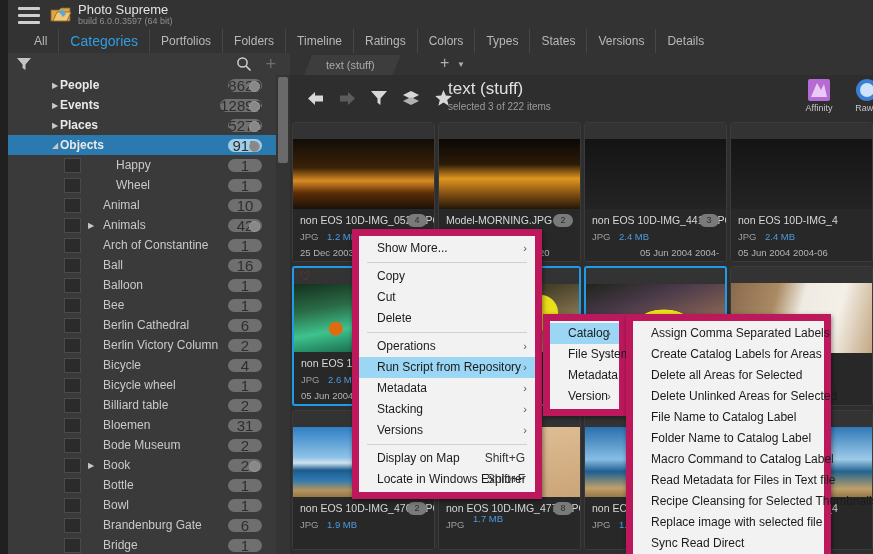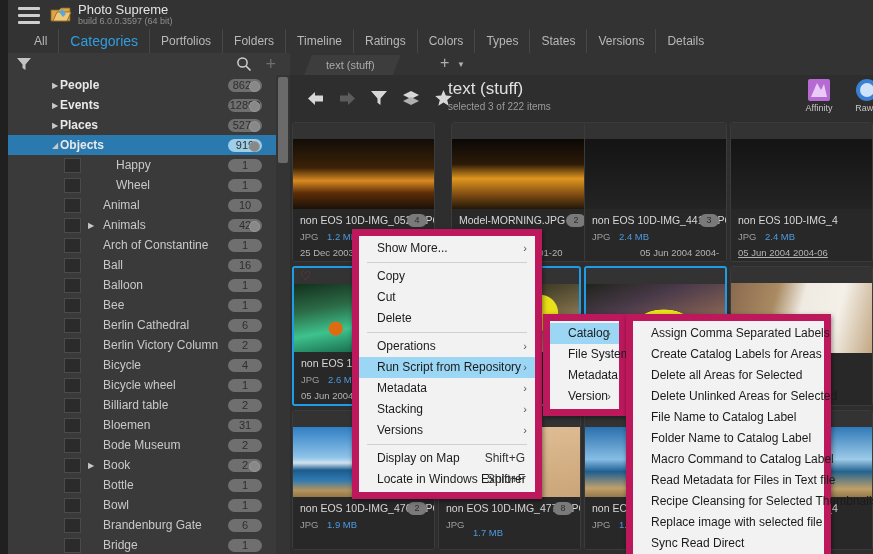--- a/index.html
+++ b/index.html
@@ -99,21 +99,21 @@
   .tree-row .label-top {
     margin-left: 14px; font-size: 12px; font-weight: bold; color: #e8e8e8;
   }
   .tree-row .label-child {
     position: absolute; left: 95px; font-size: 12px; color: #c9c9c9;
   }
   .tree-row .label-child.indent { left: 108px; }
   .badge {
     position: absolute; right: 14px; min-width: 34px; height: 13px;
     background: #6f6f6f; border-radius: 7px;
-    font-size: 11px; line-height: 13px; text-align: center; color: #2e2e2e;
+    font-size: 15px; line-height: 13px; text-align: center; color: #2e2e2e;
   }
   .tree-row.selected .badge { background: #9fcfe8; }
   .badge.dot::after {
     content: ''; position: absolute; right: 2px; top: 2px;
     width: 9px; height: 9px; border-radius: 50%;
     background: #888; border: 1px solid #9a9a9a;
   }
   .tree-scroll {
     position: absolute; right: 0px; top: 22px; width: 14px; height: 479px;
     background: #343434;
@@ -461,21 +461,21 @@
           <div class="topstrip"></div>
           <div class="photo" style="background: linear-gradient(rgb(18, 13, 8) 0%, rgb(59, 34, 8) 40%, rgb(217, 138, 34) 58%, rgb(92, 45, 8) 75%, rgb(18, 13, 8) 100%); height: 72px;"></div>
           <div class="meta" style="height: 52px;">
             <div class="fname" style="top: 5px;">non EOS 10D-IMG_0524.JPG</div>
             <div class="cnt" style="top: 5px;">4</div>
             <div class="ftype" style="top: 22px;">JPG</div>
             <div class="fsize" style="top: 22px;">1.2 MB</div>
             <div class="fdate" style="top: 38px;">25 Dec 2003  2003-12-25</div>
           </div>
         </div>
-        <div class="cell" style="left: 148px; top: 0px; width: 143px; height: 140px; margin-left: 13px;">
+        <div class="cell" style="left: 148px; top: 0px; width: 143px; height: 140px;">
           <div class="topstrip"></div>
           <div class="photo" style="background: linear-gradient(rgb(10, 8, 6) 0%, rgb(44, 26, 8) 35%, rgb(224, 150, 31) 55%, rgb(123, 74, 18) 78%, rgb(20, 16, 8) 100%); height: 72px;"></div>
           <div class="meta" style="height: 52px;">
             <div class="fname" style="top: 5px;">Model-MORNING.JPG</div>
             <div class="cnt" style="top: 5px;">2</div>
             <div class="ftype" style="top: 22px;">JPG</div>
             <div class="fsize" style="top: 22px;">105.8 KB</div>
             <div class="fdate" style="top: 38px;">20 Jan 2004  2004-01-20</div>
           </div>
         </div>
@@ -490,21 +490,21 @@
             <div class="fdate" style="top: 38px; margin-left: 48px;">05 Jun 2004  2004-06-05</div>
           </div>
         </div>
         <div class="cell" style="left: 440px; top: 0px; width: 143px; height: 140px;">
           <div class="topstrip"></div>
           <div class="photo" style="background: linear-gradient(rgb(20, 20, 20) 0%, rgb(36, 36, 36) 100%); height: 72px;"></div>
           <div class="meta" style="height: 52px;">
             <div class="fname" style="top: 5px;">non EOS 10D-IMG_4</div>
             <div class="ftype" style="top: 22px;">JPG</div>
             <div class="fsize" style="top: 22px;">2.4 MB</div>
-            <div class="fdate" style="top: 38px; text-decoration: underline;">05 Jun 2004  2004-06</div>
+            <div class="fdate" style="top: 38px;">05 Jun 2004  2004-06</div>
           </div>
         </div>
         <div class="cell sel" style="left: 2px; top: 144px; width: 143px; height: 140px;">
           <div class="topstrip"></div>
           <div class="heart">♡</div>
           <div class="photo" style="background: radial-gradient(circle at 30% 62%, rgb(224, 106, 16) 0px, rgb(224, 106, 16) 6%, transparent 7%), linear-gradient(170deg, rgb(20, 48, 30) 0%, rgb(43, 107, 70) 30%, rgb(62, 194, 141) 56%, rgb(30, 122, 88) 78%, rgb(14, 42, 28) 100%); height: 72px;"></div>
           <div class="meta" style="height: 52px;">
             <div class="fname" style="top: 5px;">non EOS 10D</div>
             <div class="ftype" style="top: 22px;">JPG</div>
             <div class="fsize" style="top: 22px;">2.6 MB</div>
@@ -542,21 +542,21 @@
             <div class="fsize" style="top: 22px;">1.9 MB</div>
           </div>
         </div>
         <div class="cell" style="left: 148px; top: 288px; width: 143px; height: 140px;">
           <div class="topstrip"></div>
           <div class="photo" style="background: radial-gradient(at 50% 58%, rgb(154, 90, 34) 0px, rgb(154, 90, 34) 22%, transparent 23%), linear-gradient(170deg, rgb(227, 195, 154) 0%, rgb(216, 180, 138) 45%, rgb(201, 164, 119) 100%); height: 72px;"></div>
           <div class="meta" style="height: 52px;">
             <div class="fname" style="top: 5px;">non EOS 10D-IMG_4777.JPG</div>
             <div class="cnt" style="top: 5px;">8</div>
             <div class="ftype" style="top: 22px;">JPG</div>
-            <div class="fsize" style="top: 30px;">1.7 MB</div>
+            <div class="fsize" style="top: 16px;">1.7 MB</div>
           </div>
         </div>
         <div class="cell" style="left: 294px; top: 288px; width: 143px; height: 140px;">
           <div class="topstrip"></div>
           <div class="photo" style="background: linear-gradient(rgb(42, 111, 174) 0%, rgb(134, 189, 228) 45%, rgb(30, 95, 146) 62%, rgb(192, 160, 106) 85%, rgb(140, 112, 68) 100%); height: 72px;"></div>
           <div class="meta" style="height: 52px;">
             <div class="fname" style="top: 5px;">non EOS 10D-IMG_4779.JPG</div>
             <div class="cnt" style="top: 5px;">3</div>
             <div class="star" style="top: 4px;">★</div>
             <div class="ftype" style="top: 22px;">JPG</div>

